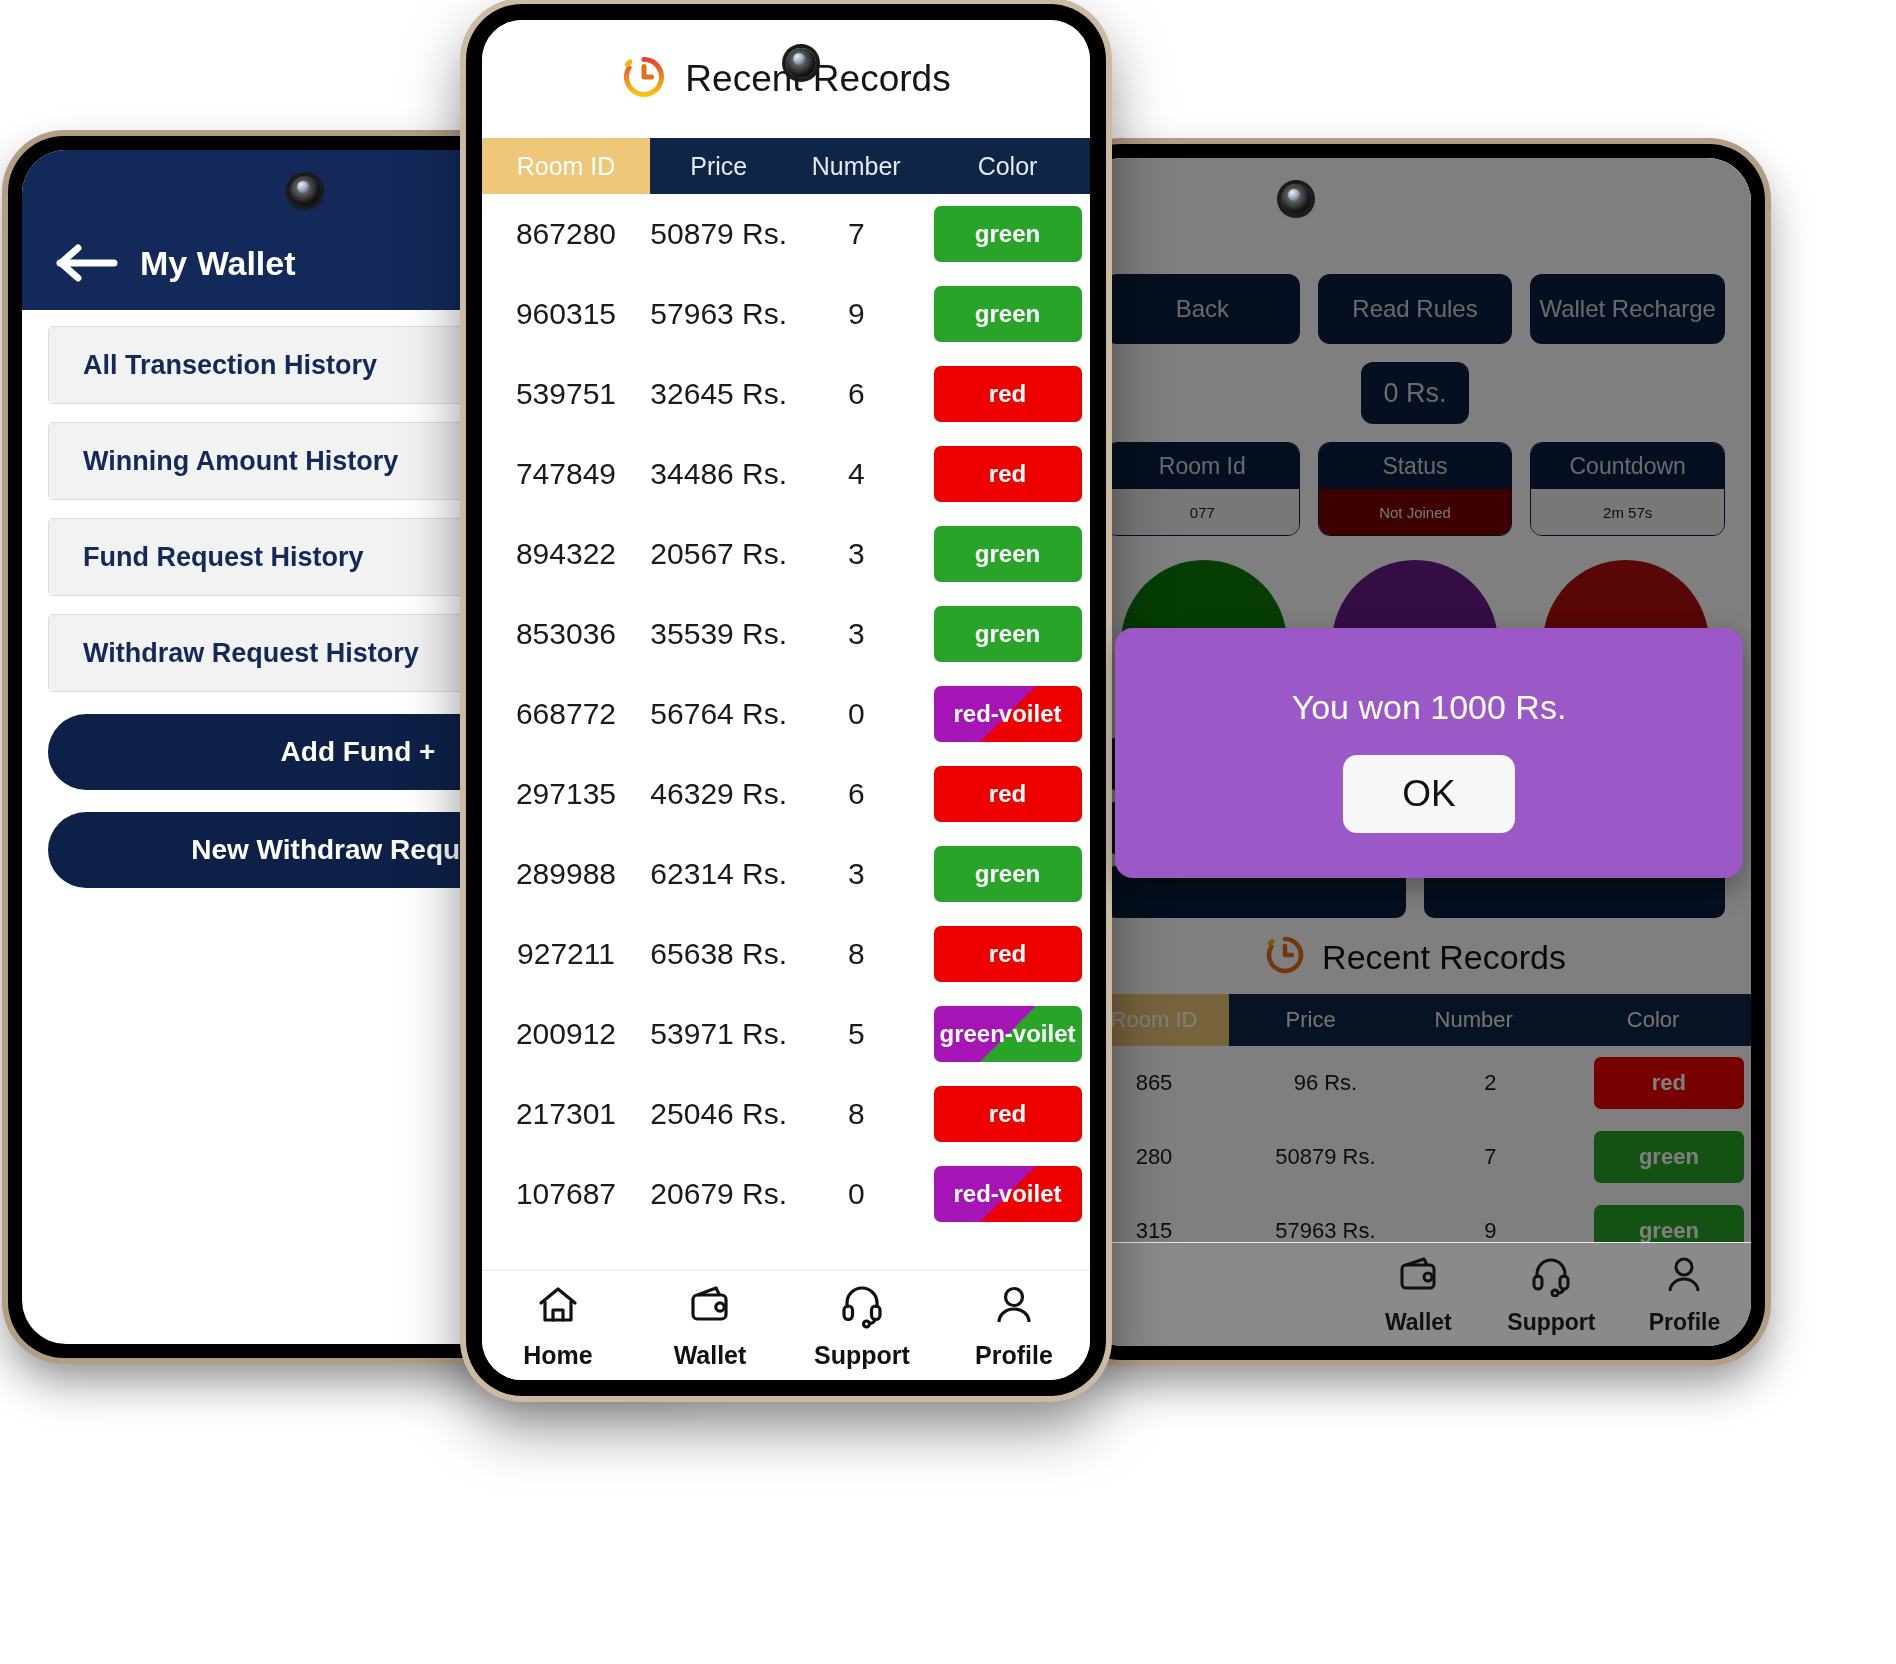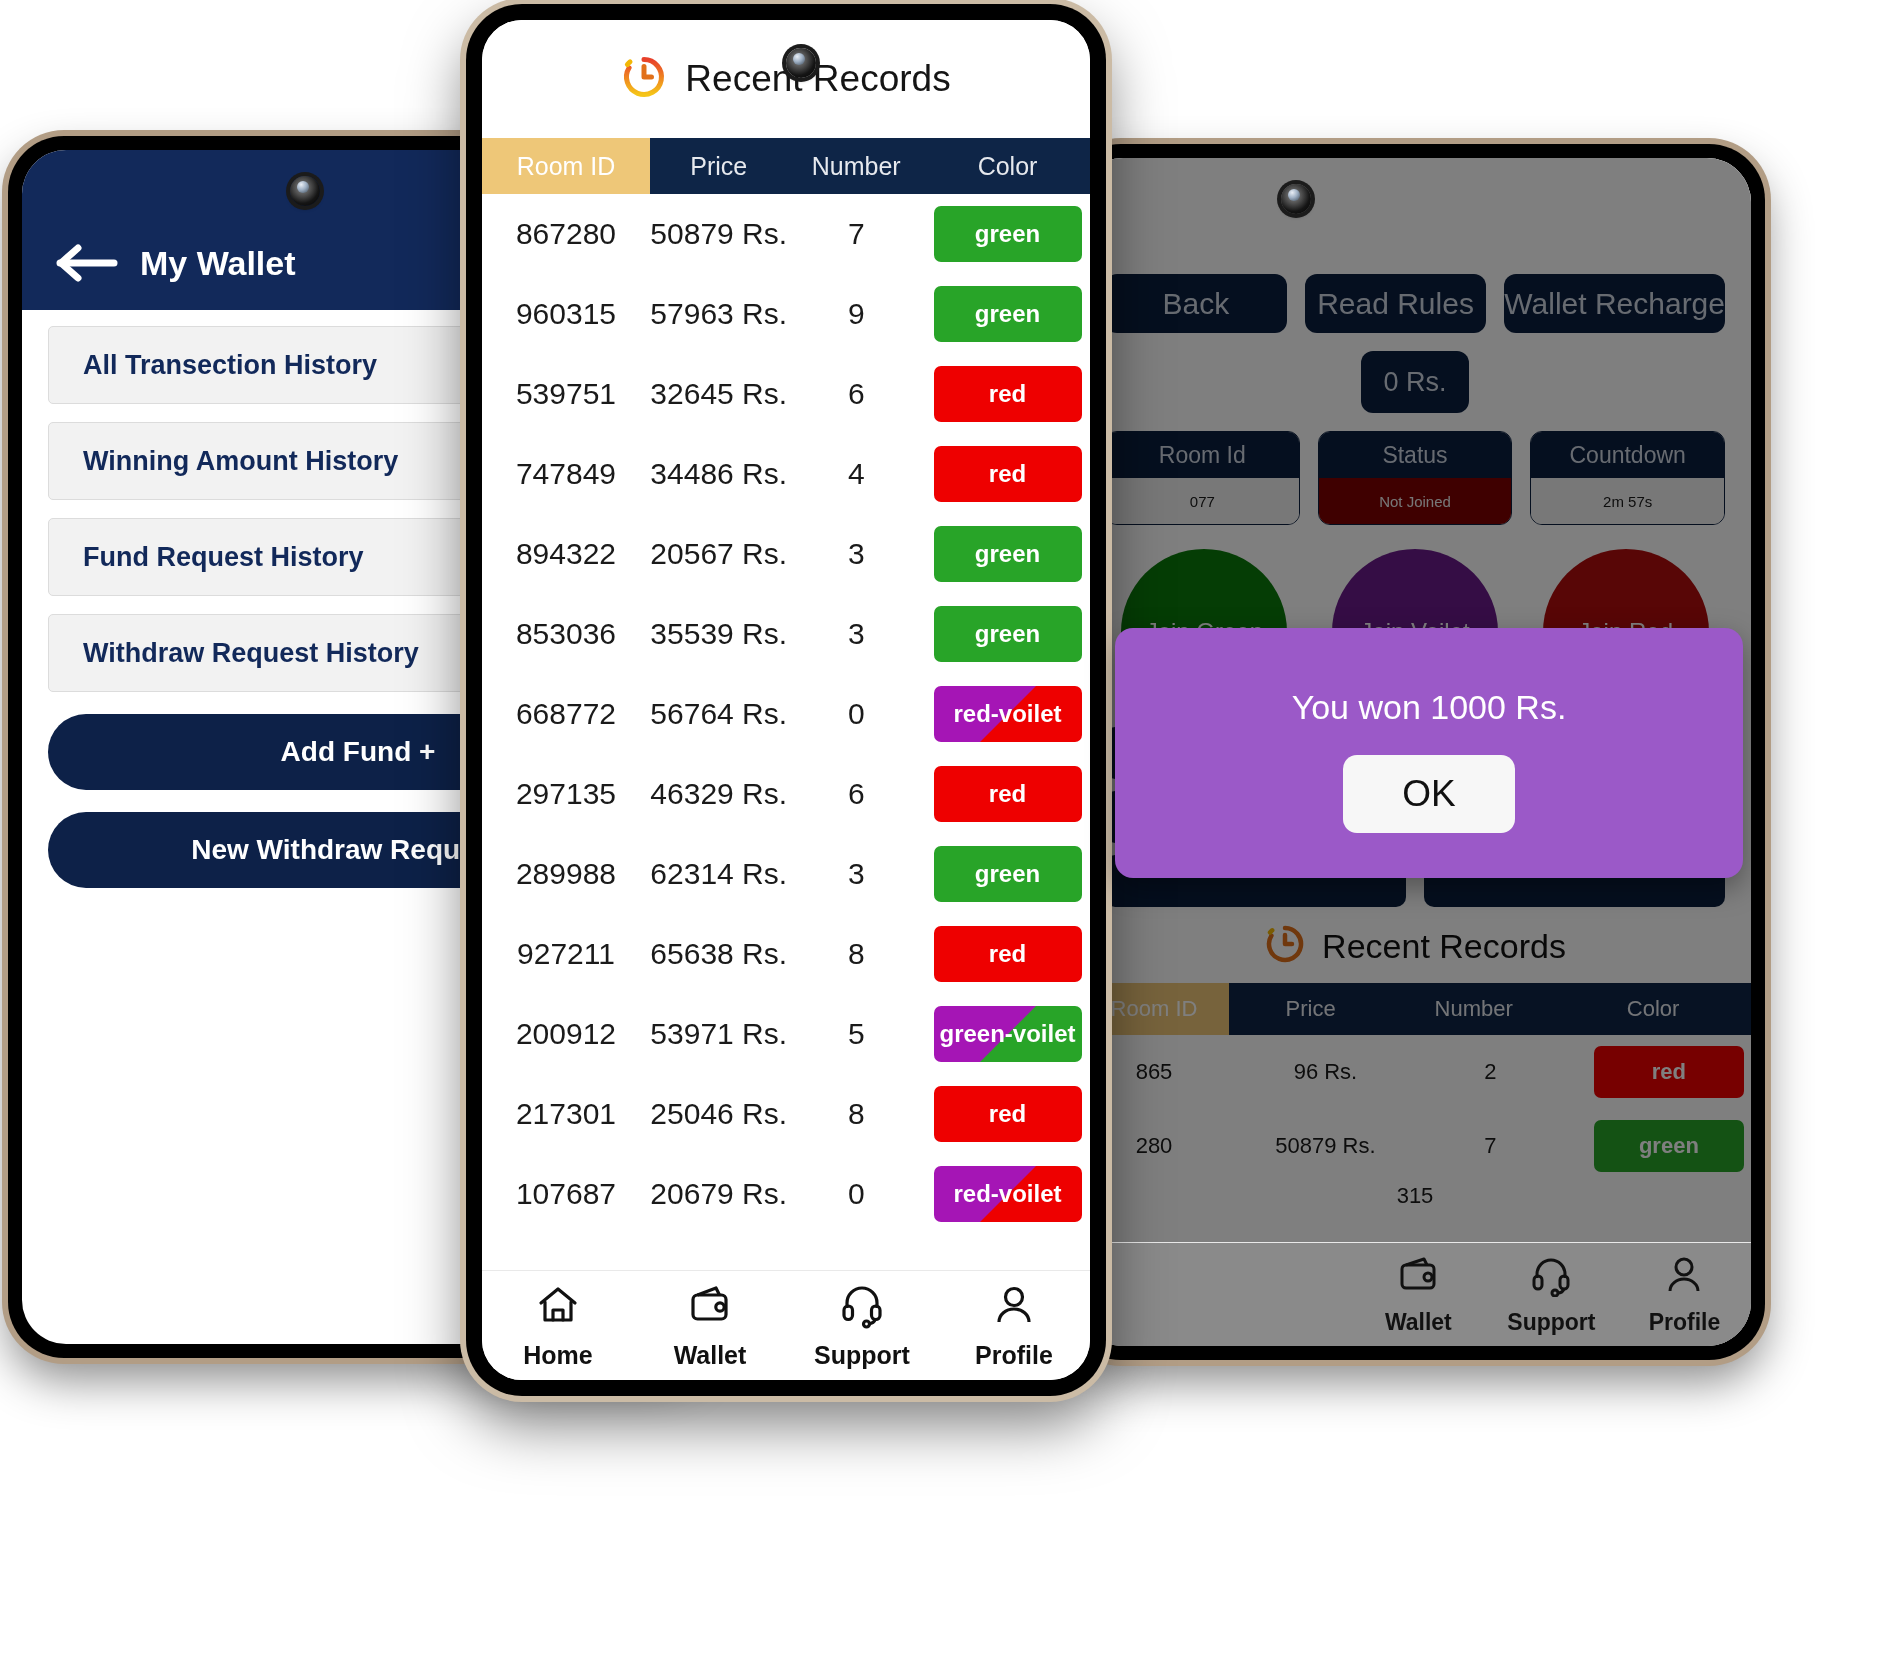--- a/index.html
+++ b/index.html
@@ -87,23 +87,23 @@
   .game-screen { background: #fff; position: relative; height: 100%; }
   .game-dim {
     position: absolute; inset: 0;
     background: rgba(0,0,0,.5);
     z-index: 25;
     pointer-events: none;
   }
   .g-row { display: flex; gap: 18px; padding: 0 26px 18px 26px; }
   .g-btn {
     background: #0b1f3f; color: #cfd6e2; border-radius: 12px;
-    height: 59px; flex: 1;
+    height: 70px; flex: 1;
     display: flex; align-items: center; justify-content: center;
-    font-size: 30px; white-space: nowrap;
+    font-size: 24px; white-space: nowrap;
   }
   .g-pill {
     background: #0b1f3f; color: #cfd6e2; border-radius: 12px;
     height: 62px;
     display:flex; align-items:center; justify-content:center;
     font-size: 27px; padding: 0 22px;
   }
   .g-card { flex: 1; border-radius: 12px; overflow: hidden; border: 1px solid #0b1f3f;}
   .g-card-h {
     background: #0b1f3f; color: #cfd6e2; height: 46px;
@@ -358,21 +358,21 @@
             </div>
           </div>
           <div class="tbl-row" style="height:74px;">
             <div class="td" style="width:150px;">280</div>
             <div class="td" style="flex:1;">50879 Rs.</div>
             <div class="td" style="flex:1;">7</div>
             <div class="td" style="flex:1.2;">
               <div class="badge b-green">green</div>
             </div>
           </div>
-          <div class="tbl-row" style="height:74px;flex-direction:column;">
+          <div class="tbl-row" style="height:74px;">
             <div class="td" style="width:150px;">315</div>
             <div class="td" style="flex:1;">57963 Rs.</div>
             <div class="td" style="flex:1;">9</div>
             <div class="td" style="flex:1.2;">
               <div class="badge b-green">green</div>
             </div>
           </div>
         </div>
 
         <div class="game-dim"></div>

